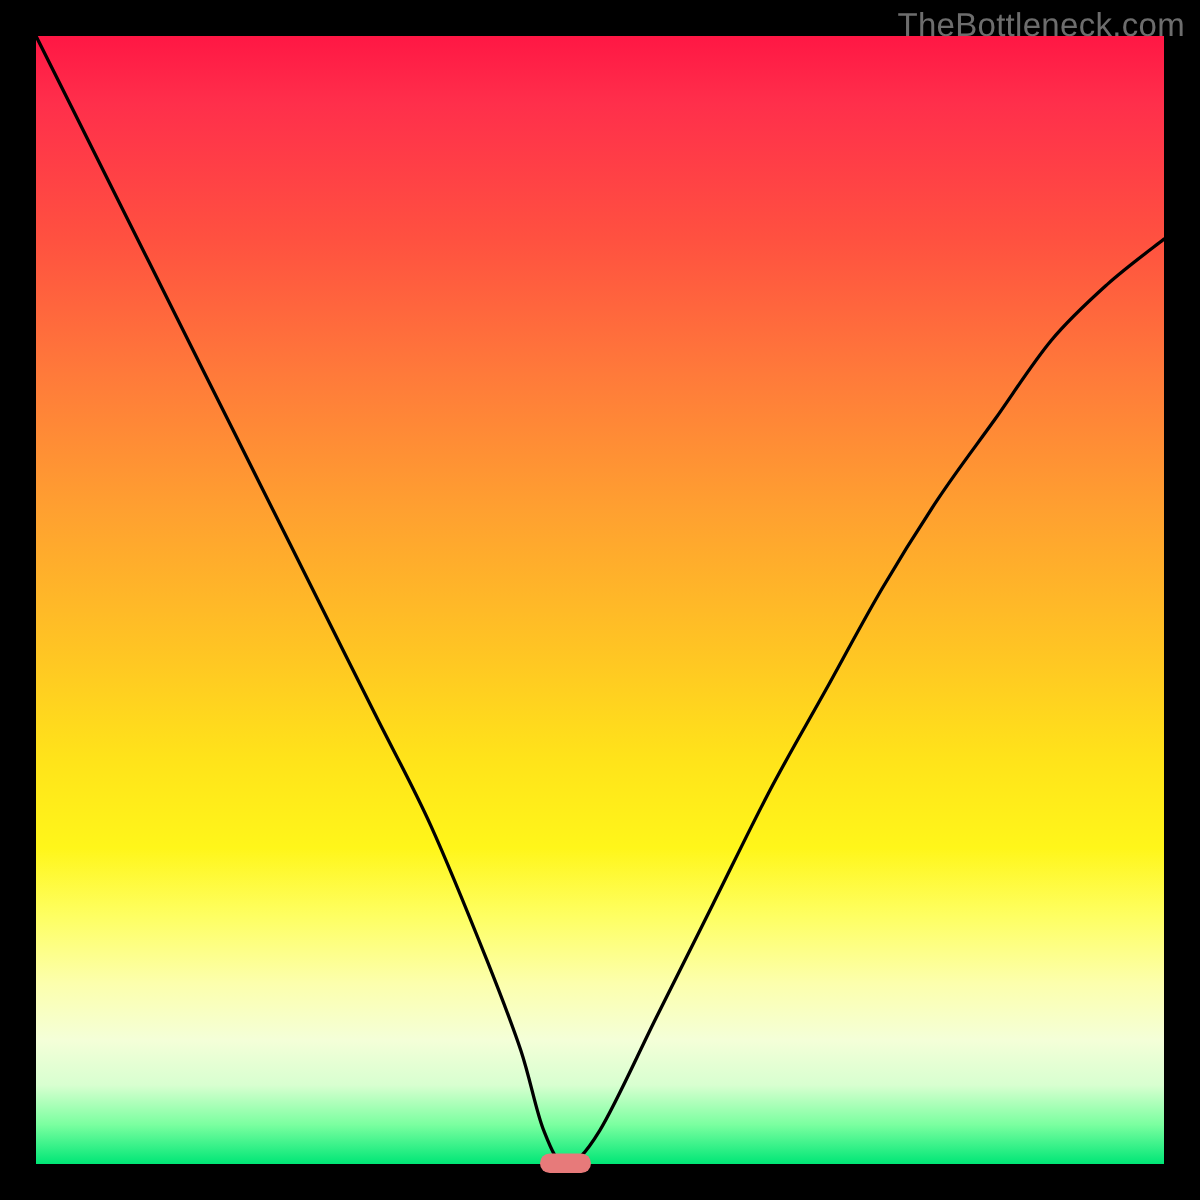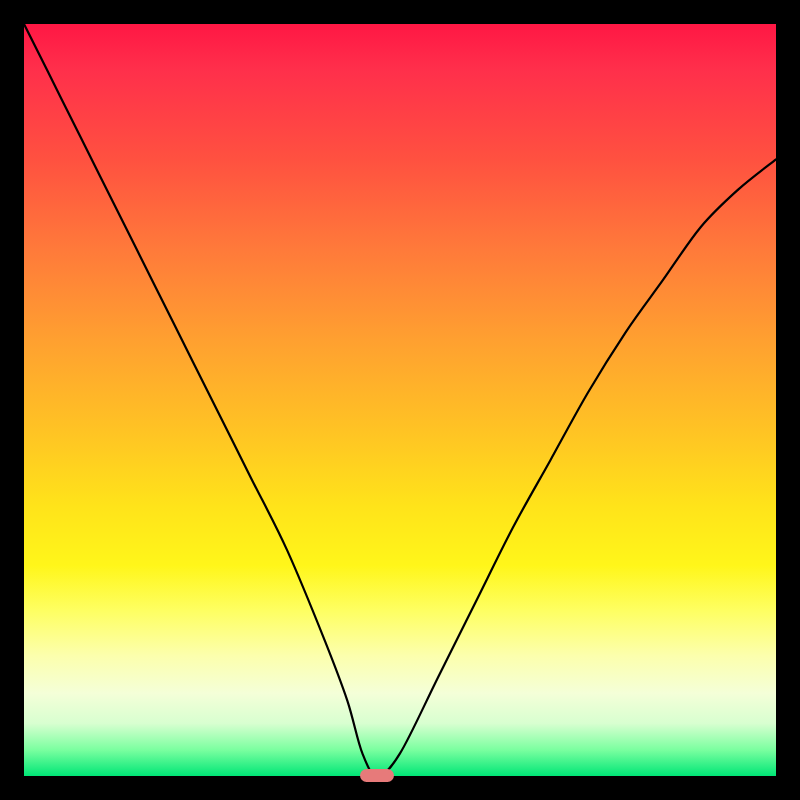--- a/index.html
+++ b/index.html
@@ -77,13 +77,14 @@
 
     <svg class="curve" viewBox="0 0 752 752" preserveAspectRatio="none">
 
       <path id="curve-path" fill="none" stroke="#000" stroke-width="2.2" stroke-linecap="round" stroke-linejoin="round" d="M 0.0 0.0 C 6.3 12.5, 25.1 50.1, 37.6 75.2 C 50.1 100.3, 62.7 125.3, 75.2 150.4 C 87.7 175.5, 100.3 200.5, 112.8 225.6 C 125.3 250.7, 137.9 275.7, 150.4 300.8 C 162.9 325.9, 175.5 350.9, 188.0 376.0 C 200.5 401.1, 213.1 426.1, 225.6 451.2 C 238.1 476.3, 250.7 498.8, 263.2 526.4 C 275.7 554.0, 290.8 591.6, 300.8 616.6 C 310.8 641.7, 317.1 658.0, 323.4 676.8 C 329.6 695.6, 333.4 716.9, 338.4 729.4 C 343.4 742.0, 347.2 752.0, 353.4 752.0 C 359.7 752.0, 366.0 745.7, 376.0 729.4 C 386.0 713.1, 401.1 679.3, 413.6 654.2 C 426.1 629.2, 438.7 604.1, 451.2 579.0 C 463.7 554.0, 476.3 527.7, 488.8 503.8 C 501.3 480.0, 513.9 458.7, 526.4 436.2 C 538.9 413.6, 551.5 389.8, 564.0 368.5 C 576.5 347.2, 589.1 327.1, 601.6 308.3 C 614.1 289.5, 626.7 273.2, 639.2 255.7 C 651.7 238.1, 664.3 218.1, 676.8 203.0 C 689.3 188.0, 701.9 176.7, 714.4 165.4 C 726.9 154.2, 745.7 140.4, 752.0 135.4"></path>
     </svg>
 
     <div id="marker" class="marker" style="left: 336.44px; top: 744.5px;"></div>
 
   </div>
 
+  <div class="watermark">TheBottleneck.com</div>
 </div>
 
 </body></html>

